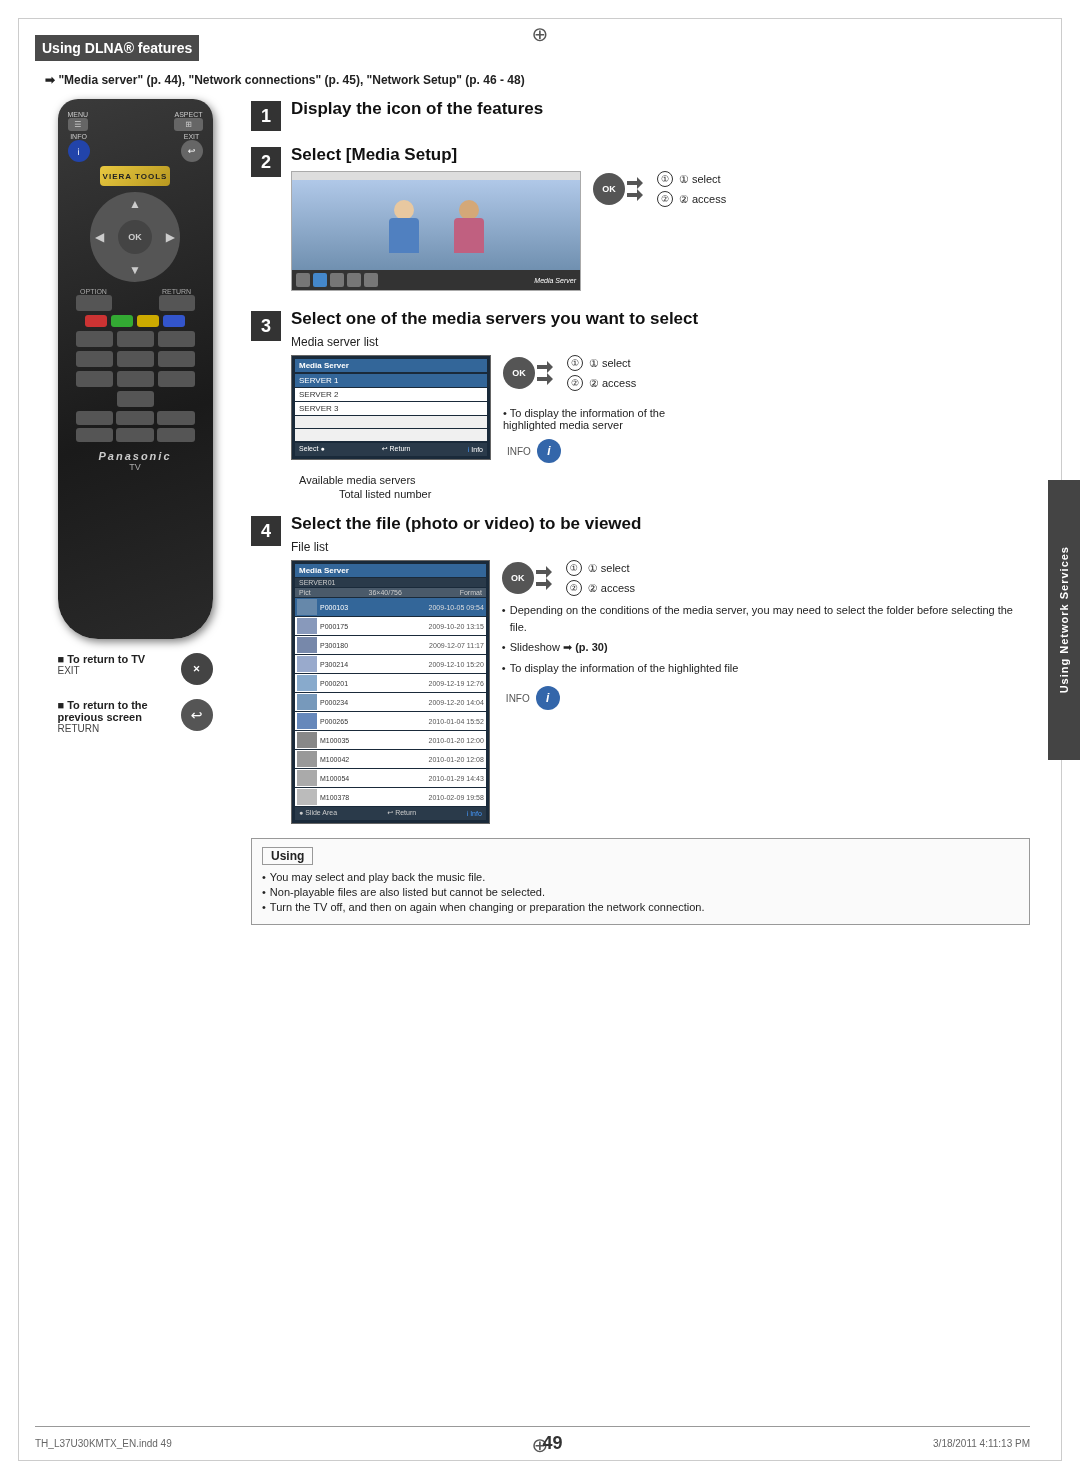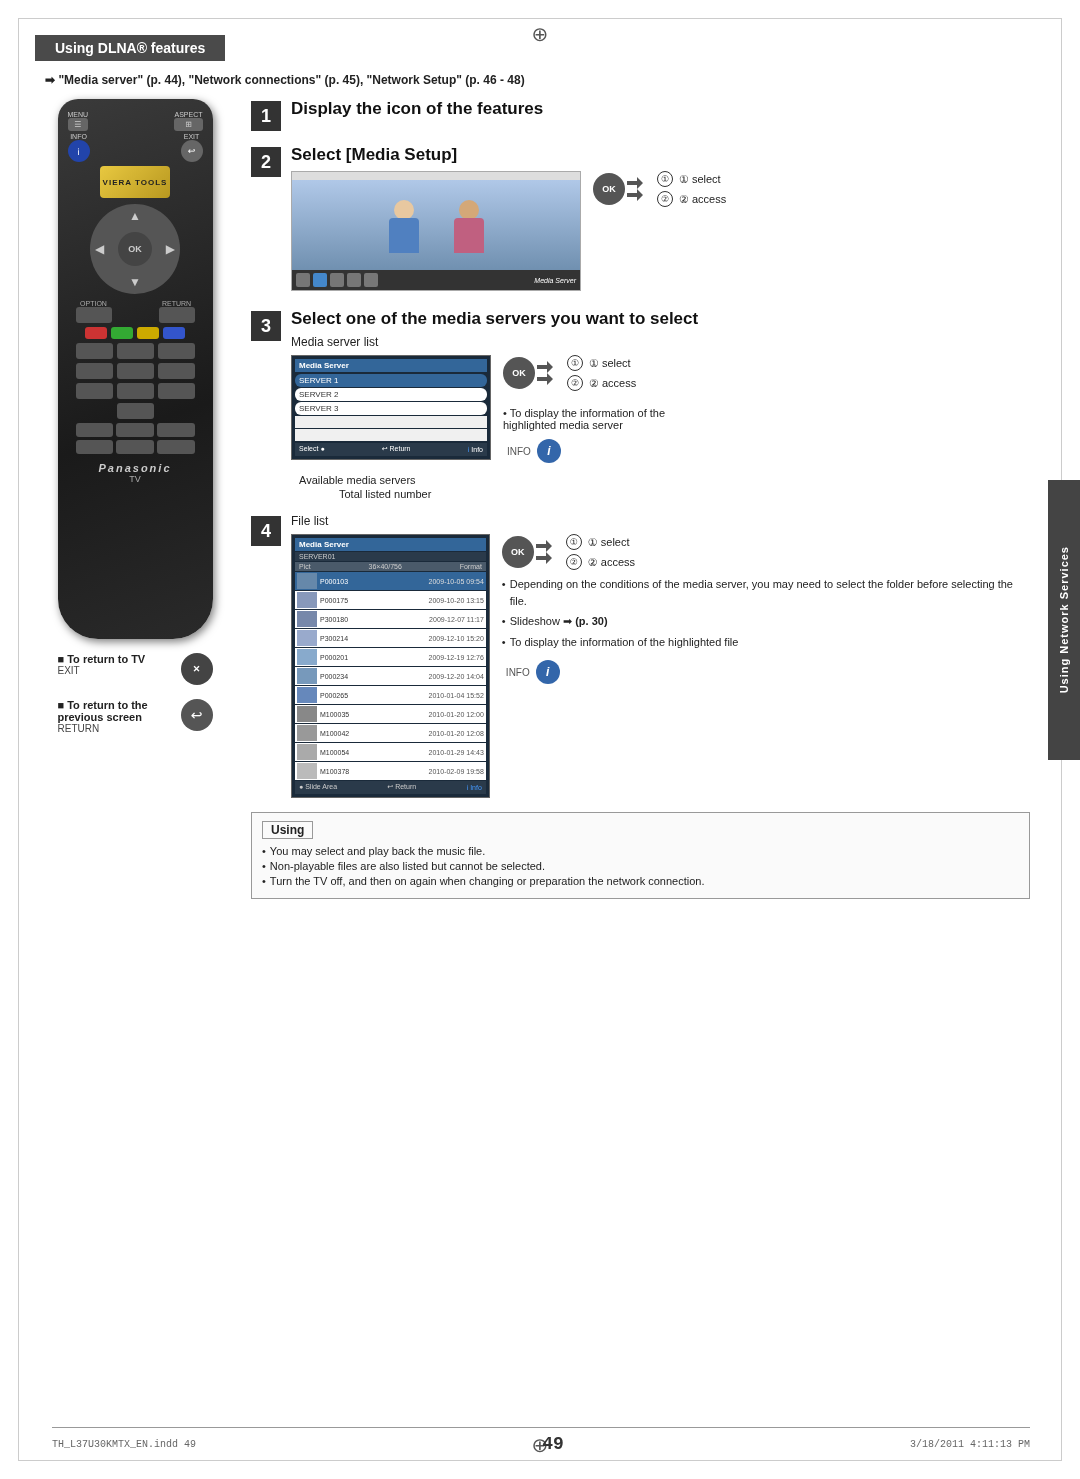--- a/index.html
+++ b/index.html
@@ -57,21 +57,21 @@
       top: 35px;
       left: 35px;
       right: 50px;
       bottom: 50px;
     }
 
     
     .header-banner {
       background: #4a4a4a;
       color: #fff;
-      padding: 5px 20px;
+      padding: 5px 7px;
       font-size: 14px;
       font-weight: bold;
       margin-bottom: 12px;
       display: inline-block;
     }
 
     
     .intro-text {
       font-size: 12px;
       margin-bottom: 4px;
@@ -117,21 +117,21 @@
       align-items: center;
       justify-content: center;
       color: #fff;
       font-size: 9px;
     }
 
     .viera-btn {
       background: linear-gradient(135deg, #e8c840, #b89820);
       border-radius: 4px;
       width: 70px;
-      height: 32px;
+      height: 20px;
       margin: 4px auto;
       display: flex;
       align-items: center;
       justify-content: center;
       font-size: 8px;
       font-weight: bold;
       color: #222;
       letter-spacing: 1px;
     }
 
@@ -449,21 +449,20 @@
       font-weight: bold;
       margin-bottom: 2px;
     }
 
     .ms-row {
       background: #fff;
       padding: 2px 4px;
       margin-bottom: 1px;
       font-size: 8px;
       color: #333;
-      border-radius: 6px;
     }
 
     .ms-row-selected {
       background: #336699;
       color: #fff;
     }
 
     .ms-bottom-bar {
       background: #2a3a4a;
       display: flex;
@@ -677,28 +676,27 @@
     }
 
     .note-bullet {
       flex-shrink: 0;
     }
 
     
     .page-footer {
       position: absolute;
       bottom: 25px;
-      left: 52px;
+      left: 35px;
       right: 50px;
       display: flex;
       justify-content: space-between;
       align-items: center;
       border-top: 1px solid #999;
       padding-top: 6px;
-      font-family: Liberation Mono, monospace;
     }
 
     .footer-filename {
       font-size: 10px;
       color: #666;
     }
 
     .footer-page {
       font-size: 18px;
       font-weight: bold;
@@ -1044,20 +1042,21 @@
             </div>
           </div>
         </div>
       </div>
 
       <div class="step-block">
         <div class="step-number">
           <span>4</span>
         </div>
         <div class="step-content">
+          <div class="step-title">Select the file (photo or video) to be viewed</div>
           <div style="font-size:12px;margin-bottom:6px;">File list</div>
 
           <div class="step3-layout">
 
             <div class="file-list-img">
               <div class="fl-title">
                 <span>Media Server</span>
               </div>
               <div style="background:#2a3a4a;padding:1px 4px;margin-bottom:1px;font-size:7px;color:#ccc;">SERVER01</div>
               <div class="fl-header">

